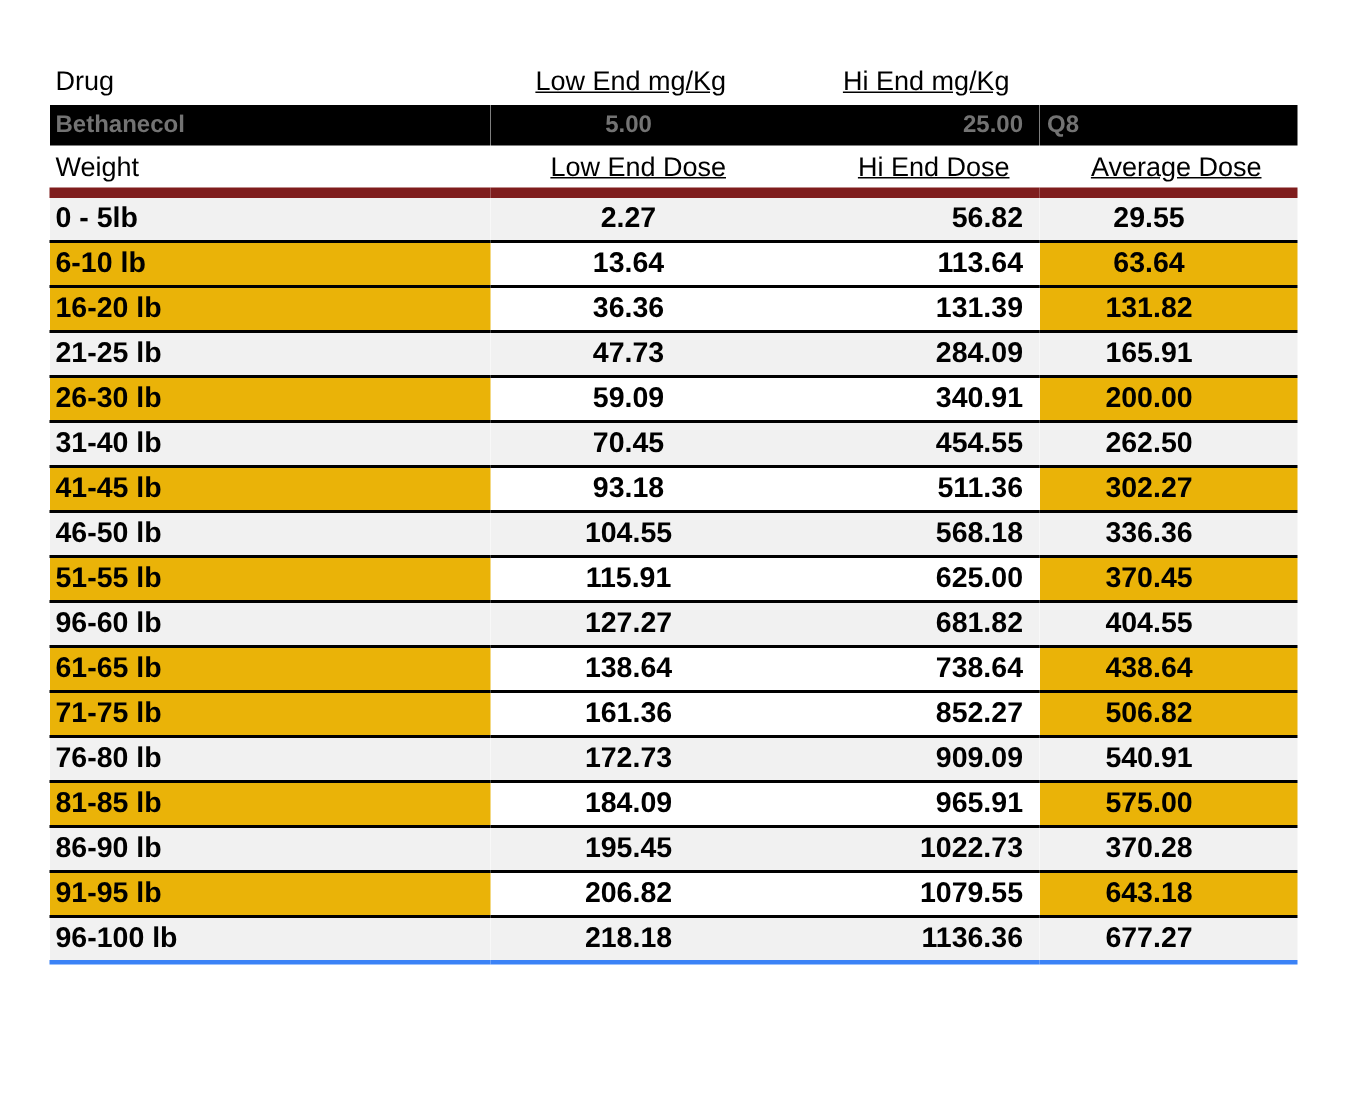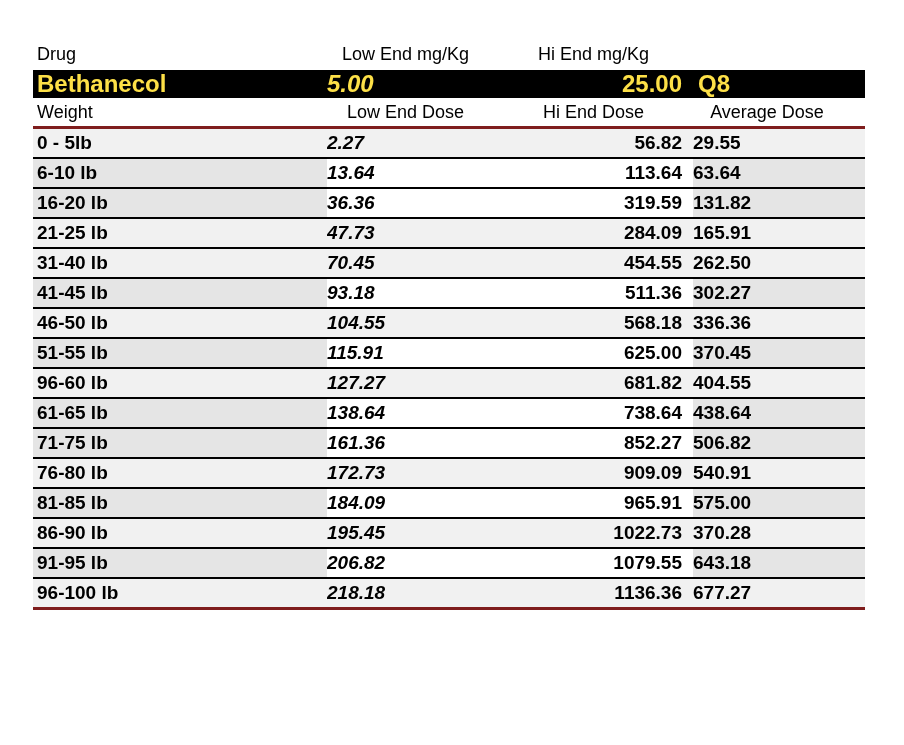--- a/index.html
+++ b/index.html
@@ -31,53 +31,53 @@
   tr.meta-row td {
     height: 32px;
     font-size: 18px;
     font-weight: 400;
     background: #ffffff;
   }
   
   tr.drug-row td {
     height: 27px;
     background: #000000;
-    color: #fde047;
+    color: #737373;
     font-weight: 700;
-    font-size: 24px;
+    font-size: 16px;
   }
   
   tr.dose-hdr td {
     height: 28px;
     font-size: 18px;
     font-weight: 400;
     background: #ffffff;
-    border-bottom: 3px solid #7f1d1d;
+    border-bottom: 7px solid #7f1d1d;
   }
   
   tr.data td {
     height: 28px;
     font-size: 19px;
     font-weight: 700;
     border-bottom: 2px solid #000000;
   }
   tr.data:last-child td {
-    border-bottom: 3px solid #7f1d1d;
+    border-bottom: 3px solid #3b82f6;
   }
   tr.band-light td { background: #f1f1f1; }
-  tr.band-gray td  { background: #e5e5e5; }
+  tr.band-gray td  { background: #eab308; }
   tr.band-gray td.mid { background: #ffffff; }
 
   
   .ca { text-align: left;  padding-left: 4px; }
-  .cb { text-align: left; padding-right: 3px; font-style: italic; }
+  .cb { text-align: center; padding-right: 3px; }
   .cc { text-align: right; padding-right: 11px; }
-  .cd { text-align: left; padding-right: 26px; }
+  .cd { text-align: center; padding-right: 26px; }
   .cd-left { text-align: left; padding-left: 5px; }
-  .hd   { text-align: center; }
+  .hd   { text-align: right; text-decoration: underline; }
   .hd-b { padding-right: 30px; }
   .hd-c { padding-right: 20px; }
   .hd-d { padding-right: 24px; }
   .bold { font-weight: 700; }
 </style>
 </head>
 <body>
 
 <div class="sheet">
   <table class="dose-table">
@@ -115,29 +115,35 @@
       </tr>
       <tr class="data band-gray">
         <td class="ca">6-10 lb</td>
         <td class="cb mid">13.64</td>
         <td class="cc mid">113.64</td>
         <td class="cd">63.64</td>
       </tr>
       <tr class="data band-gray">
         <td class="ca">16-20 lb</td>
         <td class="cb mid">36.36</td>
-        <td class="cc mid">319.59</td>
+        <td class="cc mid">131.39</td>
         <td class="cd">131.82</td>
       </tr>
       <tr class="data band-light">
         <td class="ca">21-25 lb</td>
         <td class="cb mid">47.73</td>
         <td class="cc mid">284.09</td>
         <td class="cd">165.91</td>
       </tr>
+      <tr class="data band-gray">
+        <td class="ca">26-30 lb</td>
+        <td class="cb mid">59.09</td>
+        <td class="cc mid">340.91</td>
+        <td class="cd">200.00</td>
+      </tr>
       <tr class="data band-light">
         <td class="ca">31-40 lb</td>
         <td class="cb mid">70.45</td>
         <td class="cc mid">454.55</td>
         <td class="cd">262.50</td>
       </tr>
       <tr class="data band-gray">
         <td class="ca">41-45 lb</td>
         <td class="cb mid">93.18</td>
         <td class="cc mid">511.36</td>

